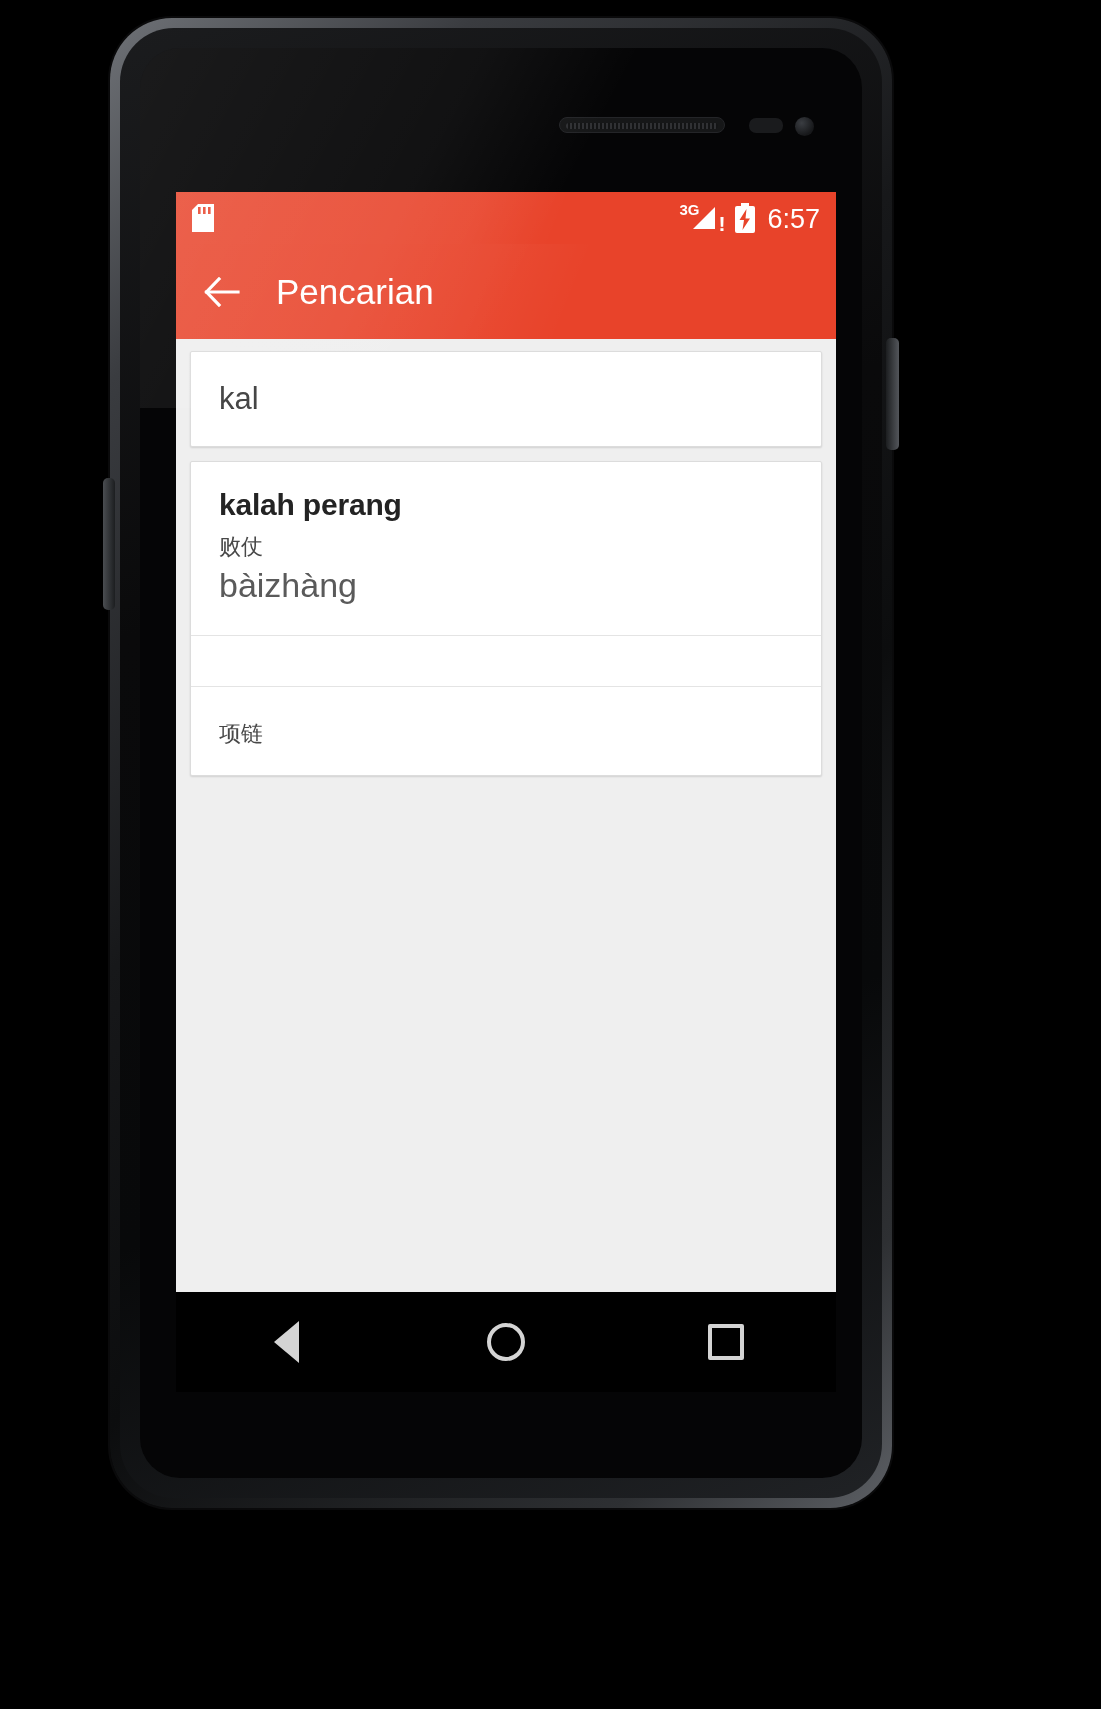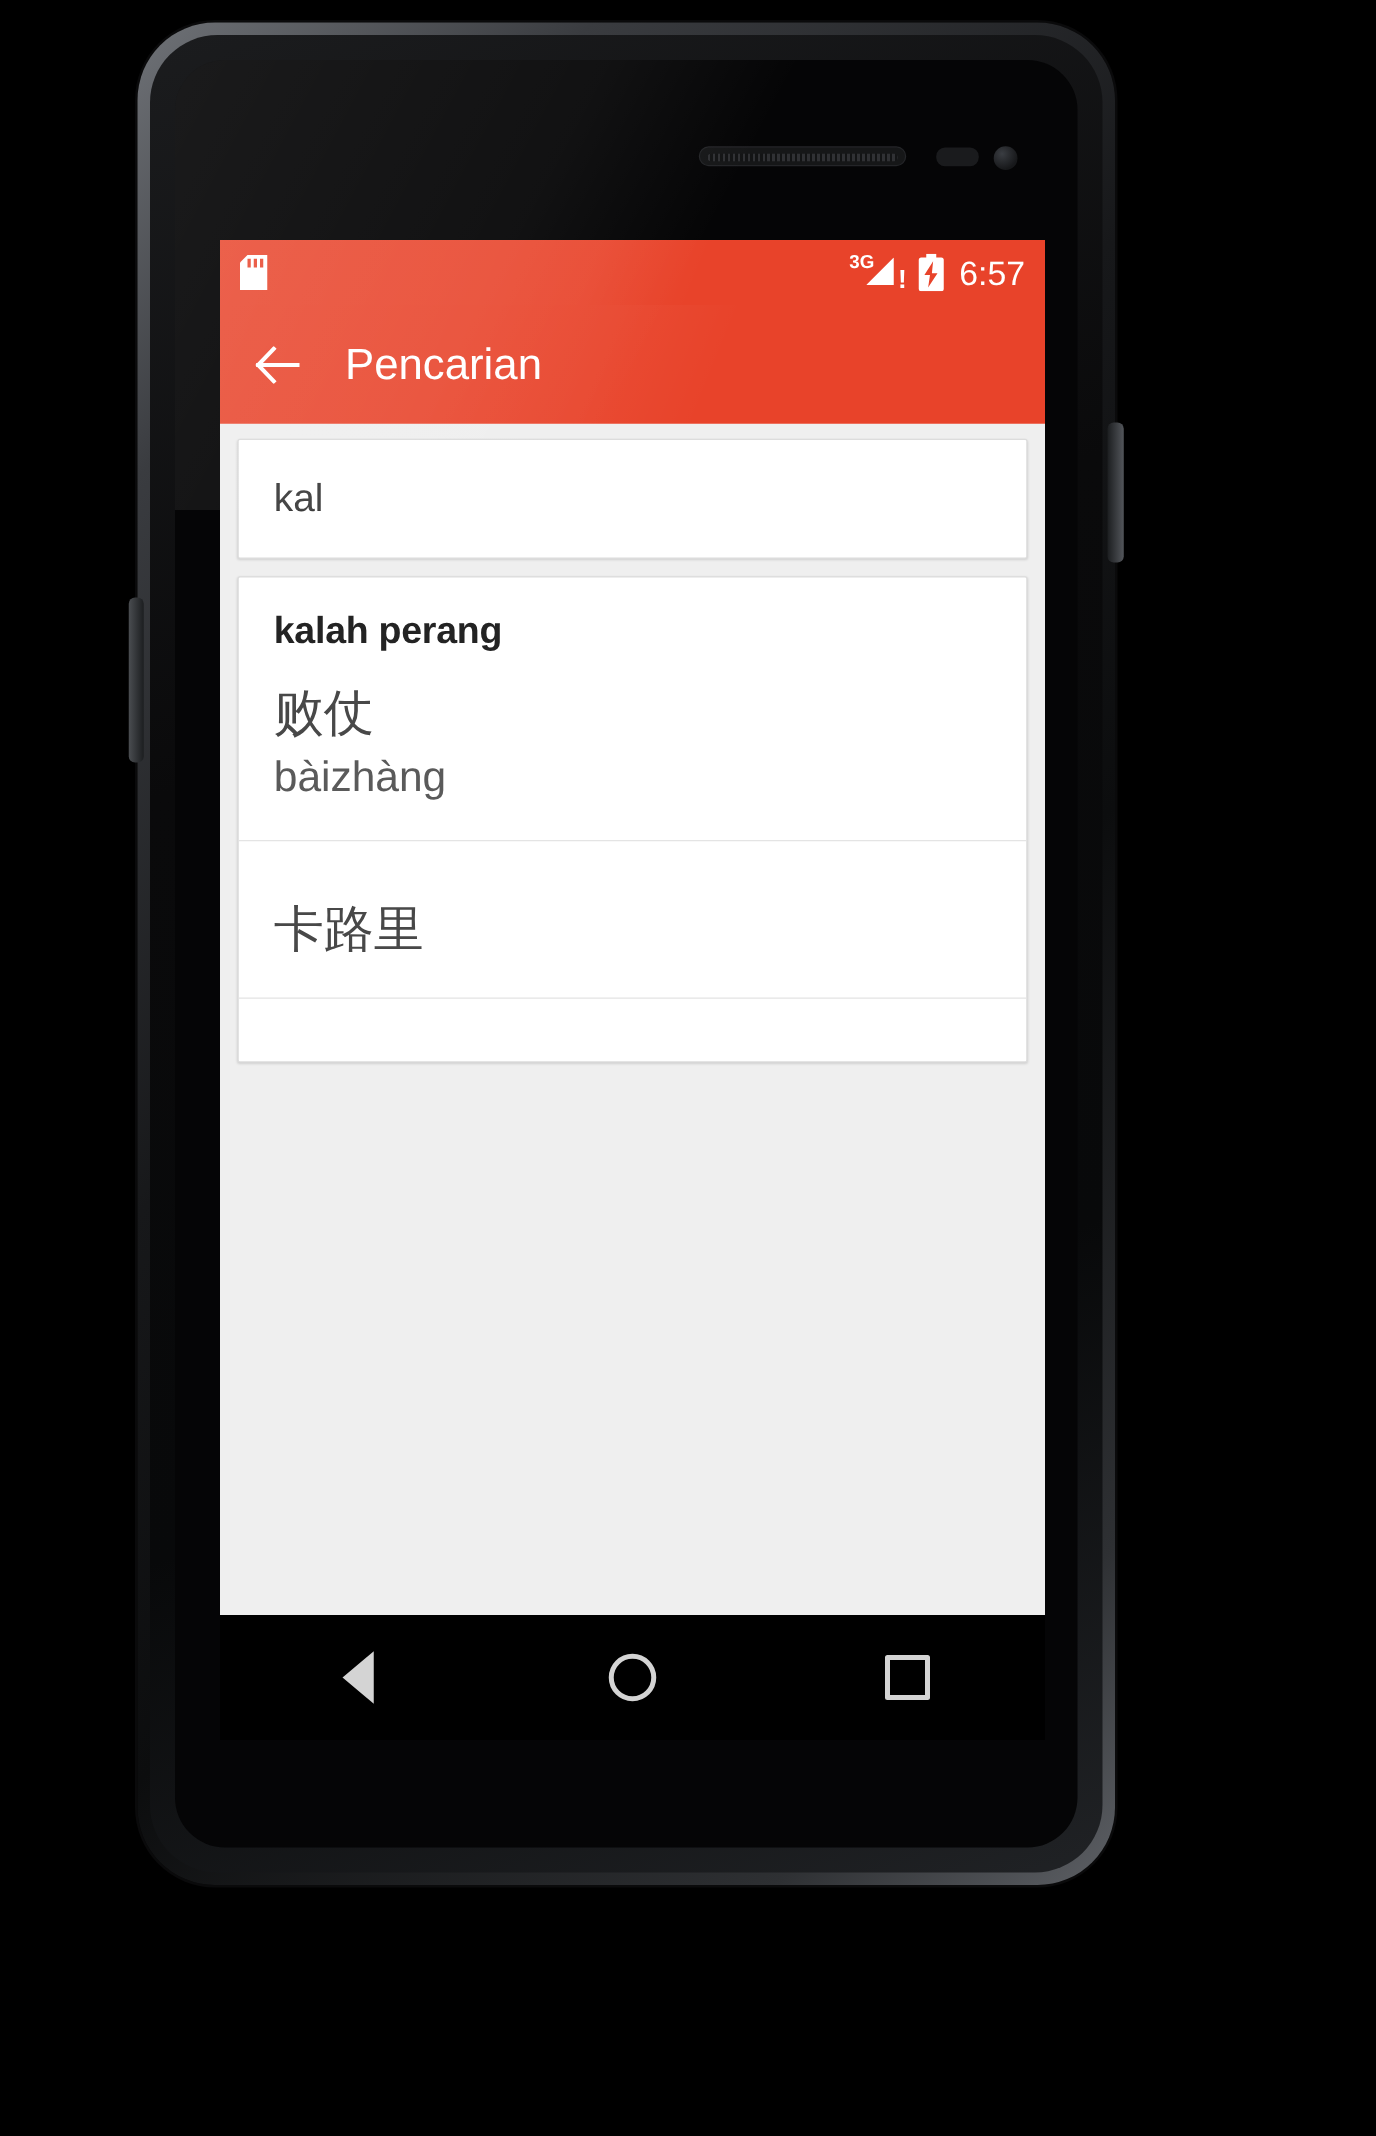--- a/index.html
+++ b/index.html
@@ -197,24 +197,24 @@
   }
   .result-item:last-child { border-bottom: none; }
   .r-term {
     font-size: 30px;
     font-weight: bold;
     color: #232323;
     line-height: 1.26;
     letter-spacing: -0.2px;
   }
   .r-hanzi {
-    font-size: 40px;
+    font-size: 22px;
     color: #484848;
     line-height: 1.38;
-    margin-top: 20px;
+    margin-top: 8px;
   }
   .r-pinyin {
     font-size: 34px;
     color: #5a5a5a;
     line-height: 1.35;
     margin-top: 1px;
   }
 
   
   .navbar {
@@ -335,25 +335,25 @@
       <div class="results-card">
 
         <div class="result-item">
           <div class="r-term">kalah perang</div>
           <div class="r-hanzi">败仗</div>
           <div class="r-pinyin">bàizhàng</div>
         </div>
 
 
         <div class="result-item">
-          <div class="r-hanzi">卡路里</div>
         </div>
 
 
         <div class="result-item">
+          <div class="r-hanzi">项链</div>
 
         </div>
 
       </div>
     </div>
   </div>
 
   <div class="navbar">
     <span class="nav-btn">
       <span class="nav-back"></span>

